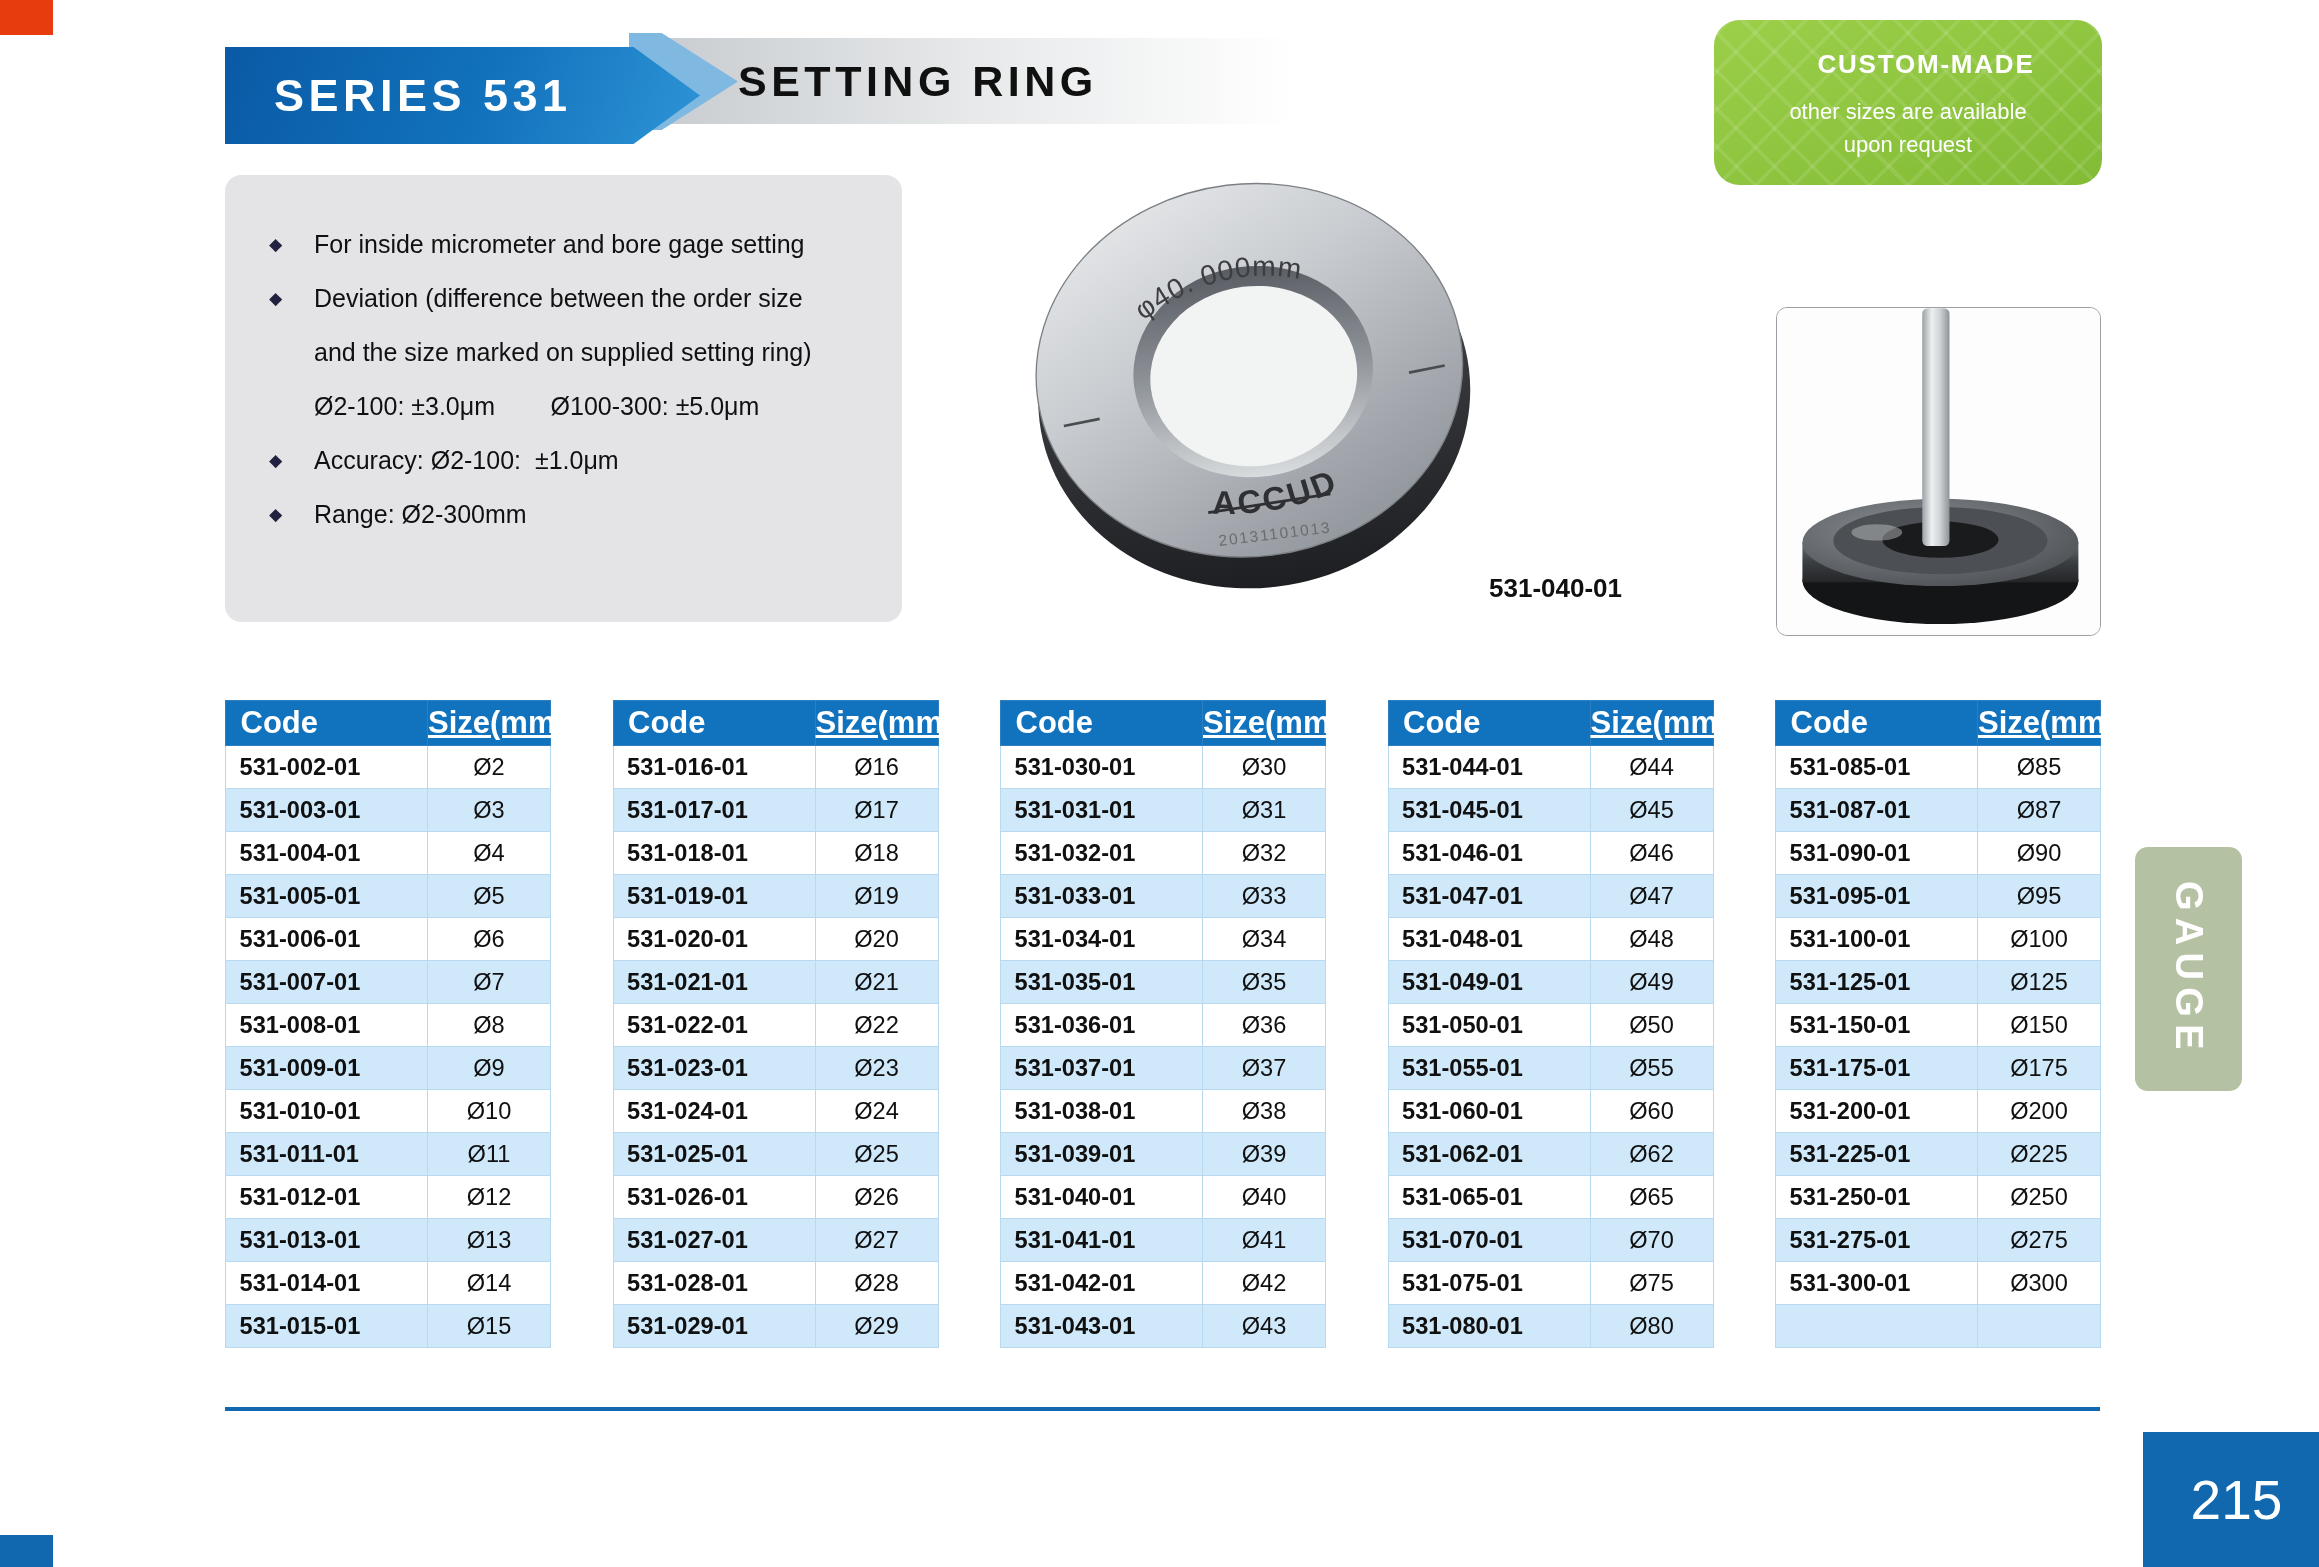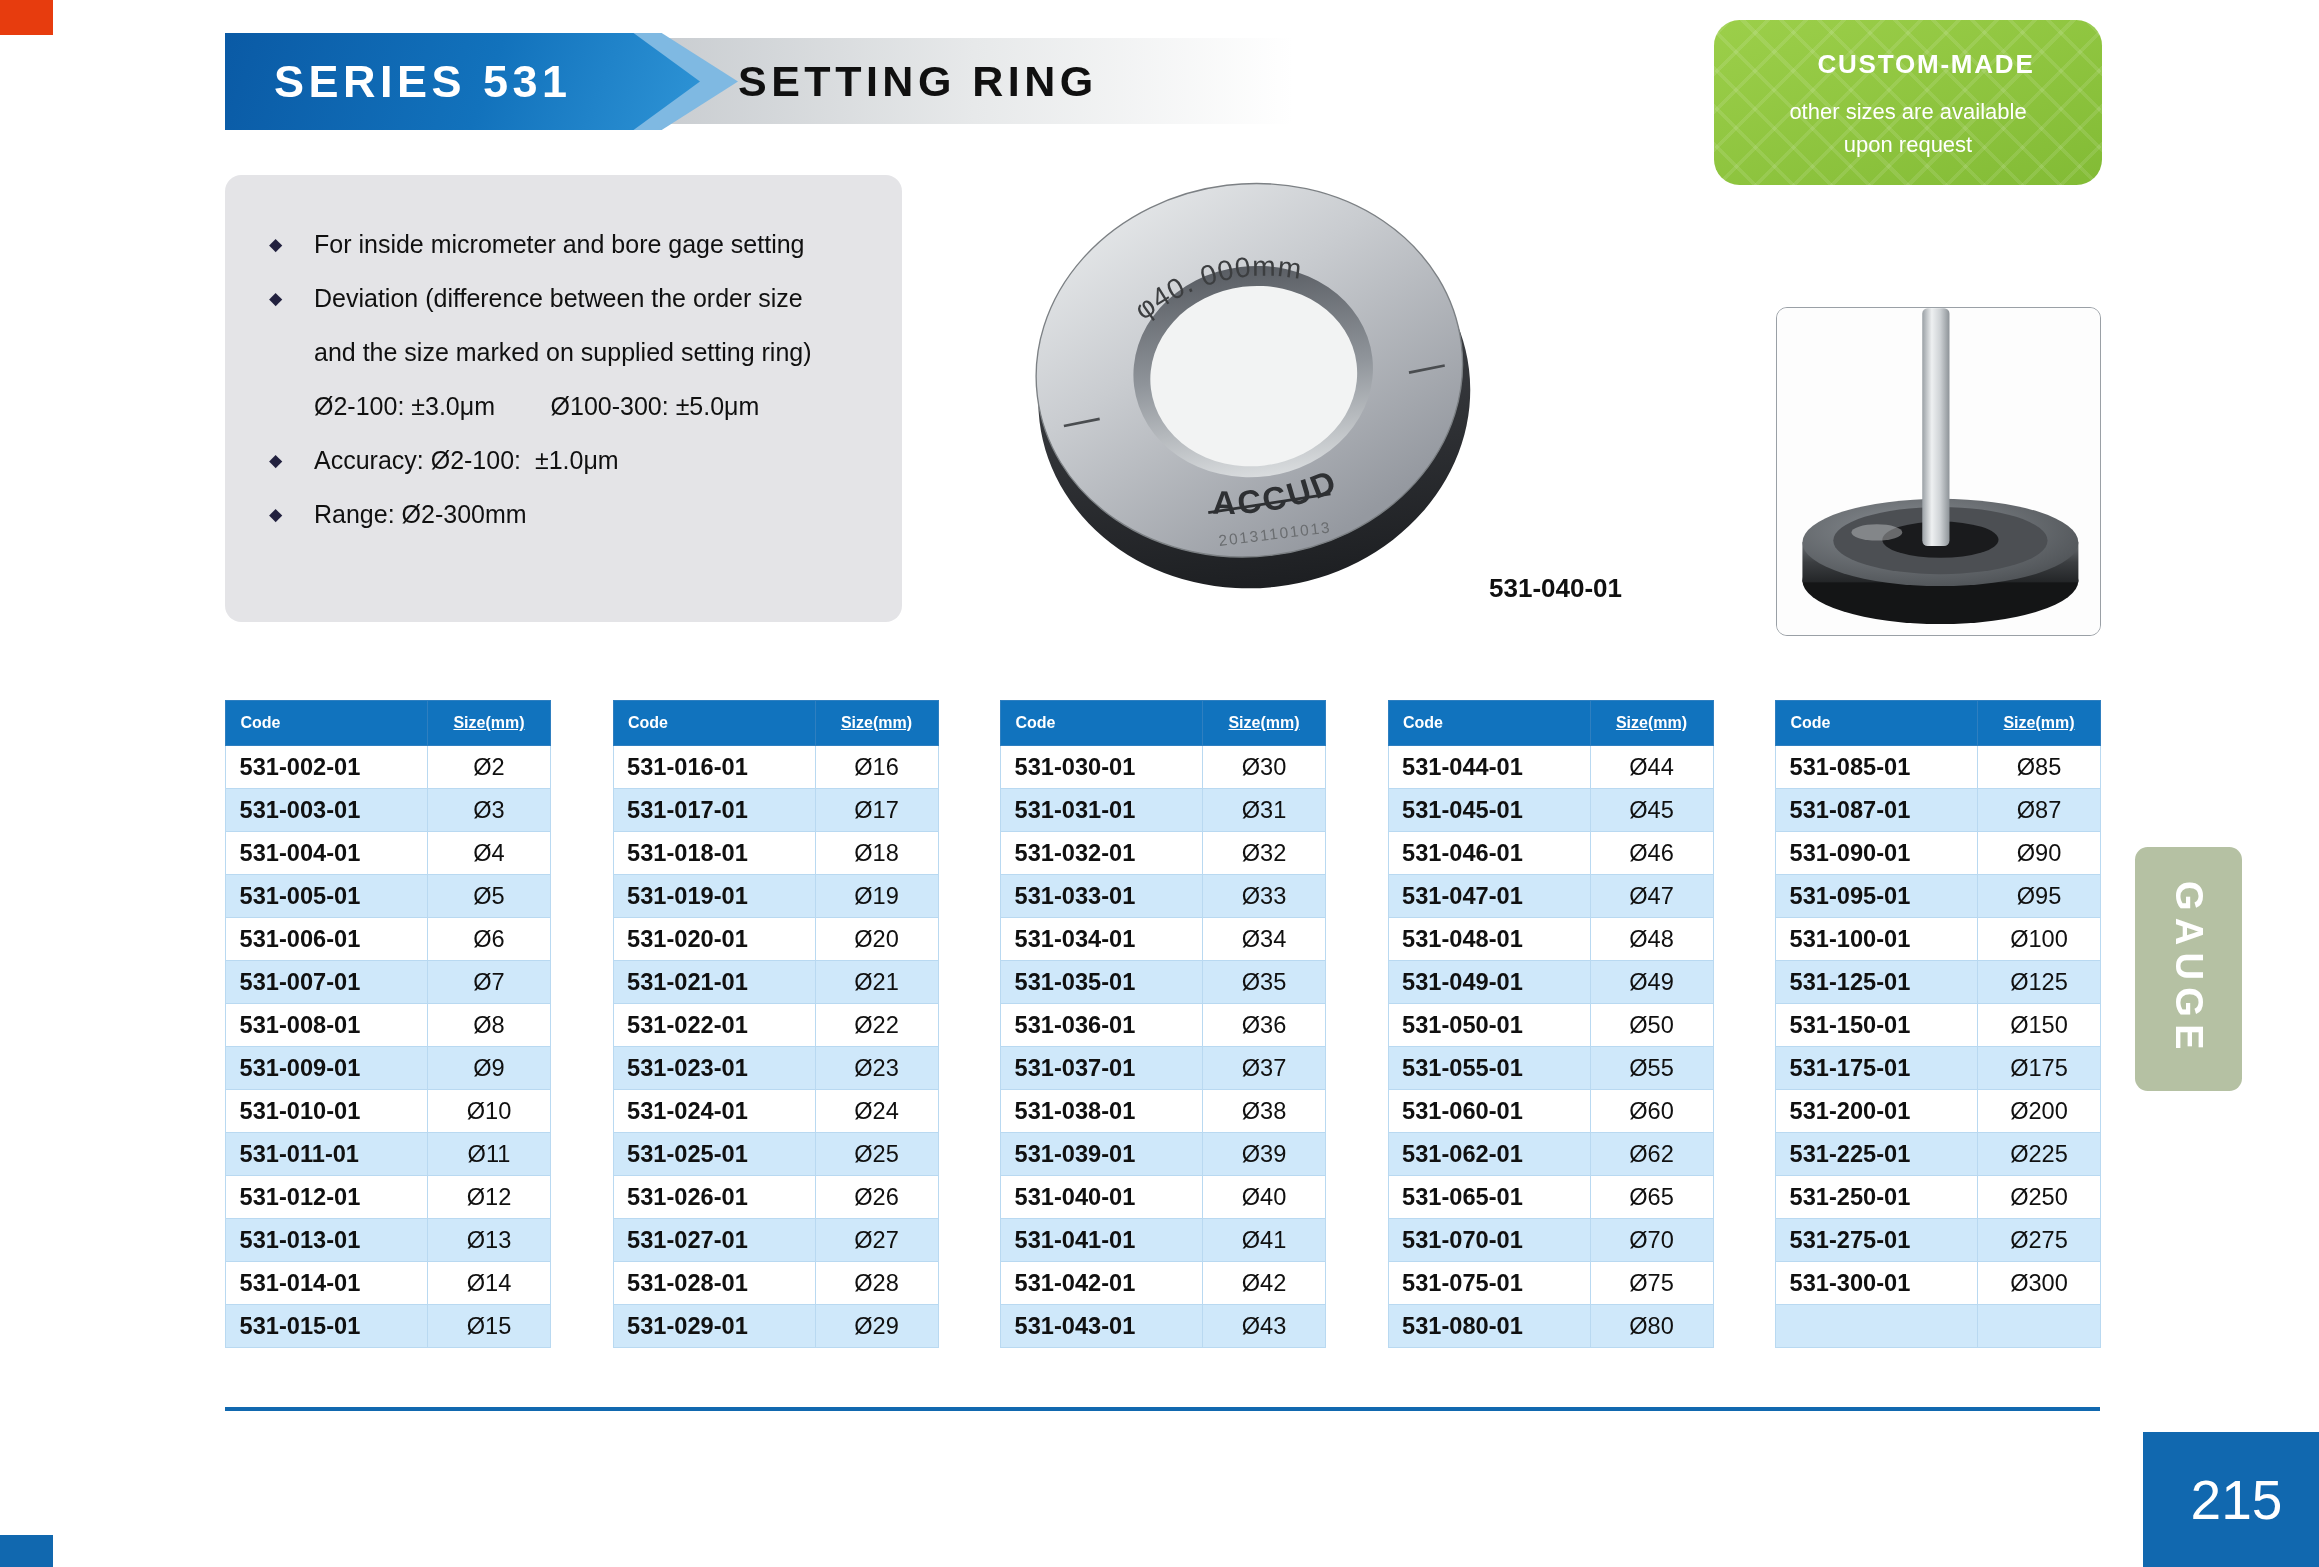--- a/index.html
+++ b/index.html
@@ -8,21 +8,21 @@
 
   
   .corner-top    { position:absolute; left:0; top:0; width:53px; height:35px; background:#e73c0e; }
   .corner-bottom { position:absolute; left:0; top:1535px; width:53px; height:33px; background:#1168af; }
 
   
   .title-band { position:absolute; left:641px; top:38px; width:741px; height:86px; z-index:0;
                 background:linear-gradient(90deg,#c7cbcf 0%,#e7e9ea 45%,#ffffff 88%); }
   .banner-chevron { position:absolute; left:629px; top:33px; width:109px; height:97px; z-index:1;
                 background:#7fb9e2; clip-path:polygon(0 0,30% 0,100% 50%,30% 100%,0 100%); }
-  .series-banner { position:absolute; left:225px; top:33px; width:475px; height:97px; z-index:2;
+  .series-banner { position:absolute; left:225px; top:47px; width:475px; height:97px; z-index:2;
                 background:linear-gradient(110deg,#0a5aa5 0%,#1272bc 55%,#2e94d6 100%);
                 clip-path:polygon(0 0,86% 0,100% 50%,86% 100%,0 100%);
                 display:flex; align-items:center; padding-left:49px;
                 color:#ffffff; font-size:45px; font-weight:bold; letter-spacing:4.5px; }
   .page-title { position:absolute; left:738px; top:33px; height:97px; z-index:3;
                 display:flex; align-items:center;
                 font-size:43px; font-weight:bold; color:#101010; letter-spacing:4.5px; }
 
   
   .custom-box { position:absolute; left:1714px; top:20px; width:388px; height:165px;
@@ -45,21 +45,21 @@
   .ring-photo { position:absolute; left:1023px; top:159px; width:459px; height:441px; }
   .ring-code  { position:absolute; left:1489px; top:573px; font-size:26px; font-weight:bold; color:#101010; }
 
   
   .app-photo { position:absolute; left:1776px; top:307px; width:325px; height:329px;
                border:1.8px solid #9aa0a6; border-radius:11px; overflow:hidden; background:#fdfdfd; }
 
   
   .tables { position:absolute; left:225px; top:700px; width:1876px; display:flex; justify-content:space-between; }
   table.size-table { border-collapse:collapse; width:326px; table-layout:fixed; border:1.8px solid #2f7fc0; background:#ffffff; }
-  table.size-table th { background:#1173be; color:#ffffff; font-size:16px; font-weight:bold; height:45px; border:0.9px solid #2f7fc0; }
+  table.size-table th { background:#1173be; color:#ffffff; font-size:31px; font-weight:bold; height:45px; border:0.9px solid #2f7fc0; }
   table.size-table th:first-child { width:202px; text-align:left; padding-left:14.5px; }
   table.size-table th:last-child  { text-align:center;text-decoration:underline; }
   table.size-table td { height:43px; font-size:23.6px; color:#101010; border:0.9px solid #b9d9f1; }
   table.size-table td.code { font-weight:bold; padding-left:13.6px; }
   table.size-table td.size { text-align:center; }
   table.size-table tbody tr:nth-child(even) { background:#cfe8fa; }
 
   
   .gauge-tab { position:absolute; left:2135px; top:847px; width:107px; height:244px;
                background:#b5c1a3; border-radius:12.7px; color:#ffffff;

